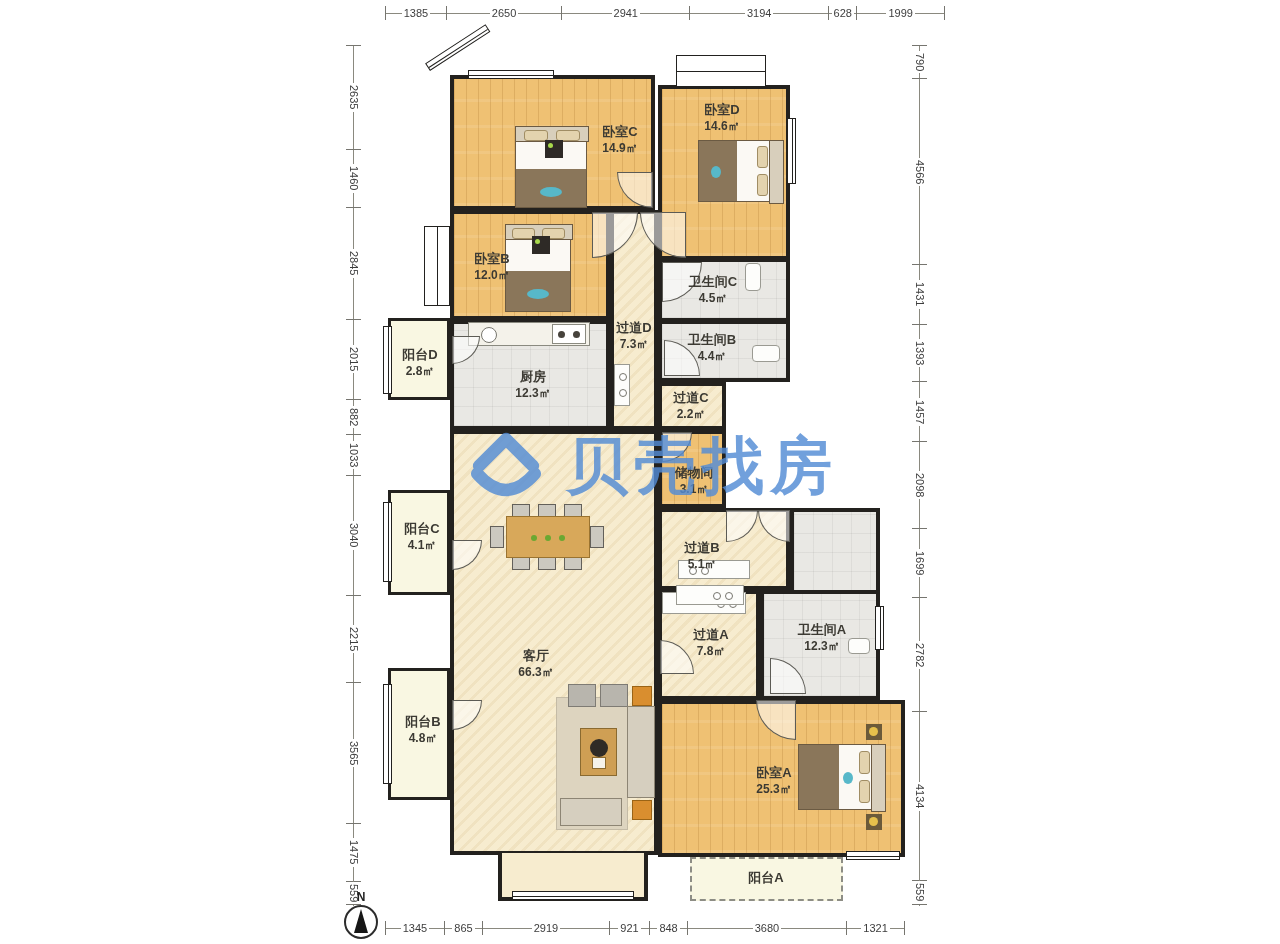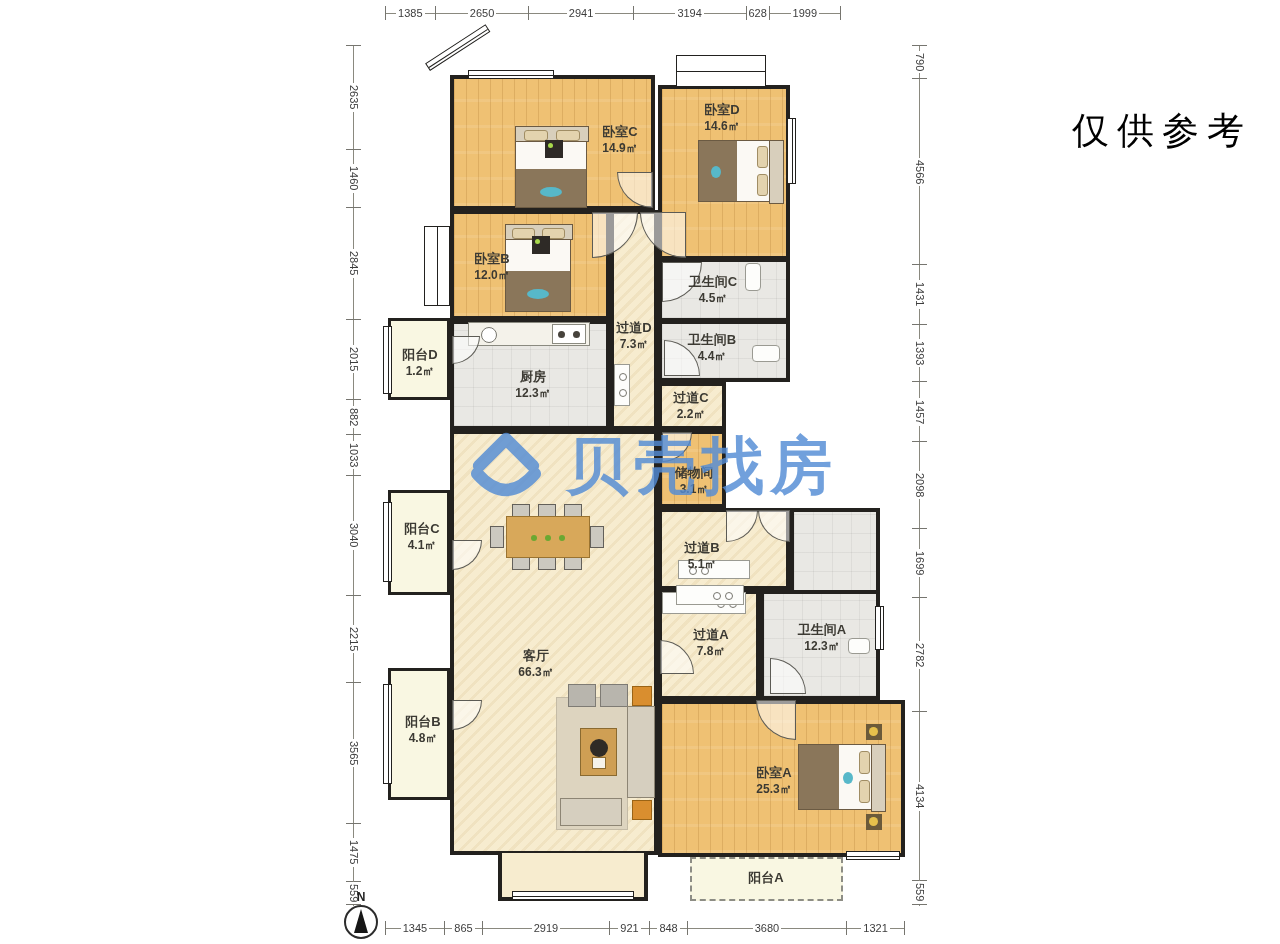--- a/index.html
+++ b/index.html
@@ -88,21 +88,21 @@
   .compass .n{font-size:12px;font-weight:bold;color:#222;margin-bottom:1px;}
   .compass .circle{position:relative;width:30px;height:30px;margin:0 auto;border:2px solid #2c2c2c;border-radius:50%;}
   .compass .needle{position:absolute;left:50%;top:2px;transform:translateX(-50%);width:0;height:0;
                    border-left:7px solid transparent;border-right:7px solid transparent;border-bottom:24px solid #161616;}
 </style>
 </head>
 <body>
 
 <div class="stage">
 
-  <div class="dim h" style="left:385px;top:6px;width:456px;">
+  <div class="dim h" style="left:385px;top:6px;width:560px;">
 
       <div class="seg" style="--w: 1385;">
         <span class="lab">1385</span>
       </div>
 
       <div class="seg" style="--w: 2650;">
         <span class="lab">2650</span>
       </div>
 
       <div class="seg" style="--w: 2941;">
@@ -322,21 +322,21 @@
 
   <div class="room wood" style="left:658px;top:700px;width:247px;height:157px;"></div>
   <div class="lbl" style="left:774px;top:781px;">
     <div class="rn">卧室A</div>
     <div class="ra">25.3㎡</div>
   </div>
 
   <div class="room balcony pale" style="left:388px;top:318px;width:62px;height:82px;"></div>
   <div class="lbl" style="left:420px;top:363px;">
     <div class="rn">阳台D</div>
-    <div class="ra">1.2㎡</div>
+    <div class="ra">2.8㎡</div>
   </div>
 
   <div class="room balcony pale" style="left:388px;top:490px;width:62px;height:105px;"></div>
   <div class="lbl" style="left:422px;top:537px;">
     <div class="rn">阳台C</div>
     <div class="ra">4.1㎡</div>
   </div>
 
   <div class="room balcony pale" style="left:388px;top:668px;width:62px;height:132px;"></div>
   <div class="lbl" style="left:423px;top:730px;">
@@ -470,21 +470,20 @@
     <span>
       <svg viewBox="0 0 100 100" width="96" height="96" aria-hidden="true">
         <path d="M22 52 L50 24 L78 52" stroke="#538cd5" stroke-width="13" fill="none" stroke-linecap="round" stroke-linejoin="round"></path>
         <path d="M20 60 Q50 94 80 60" stroke="#538cd5" stroke-width="13" fill="none" stroke-linecap="round"></path>
       </svg>
     </span>
     <span class="wm-text">贝壳找房</span>
   </div>
 
   <div class="disclaimer">
-    <div>仅供参考</div>
   </div>
 
   <div class="compass">
     <div class="n">N</div>
     <div class="circle">
       <div class="needle"></div>
     </div>
   </div>
 
 </div>

